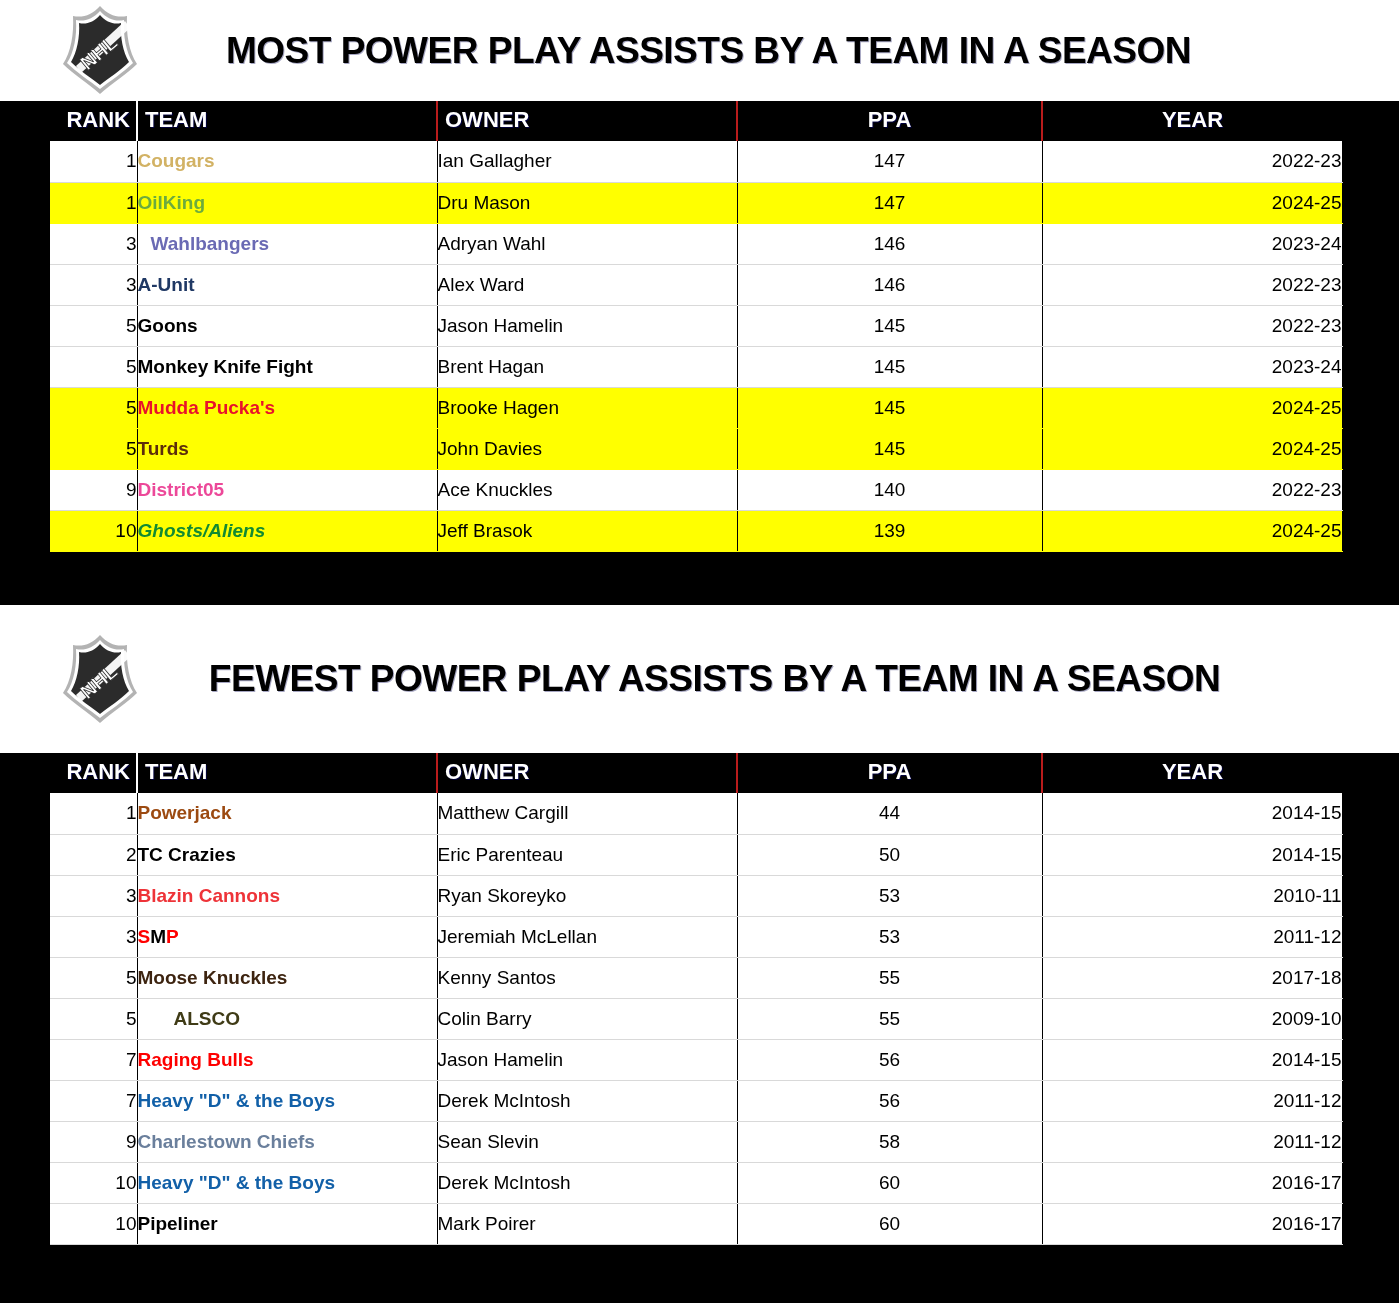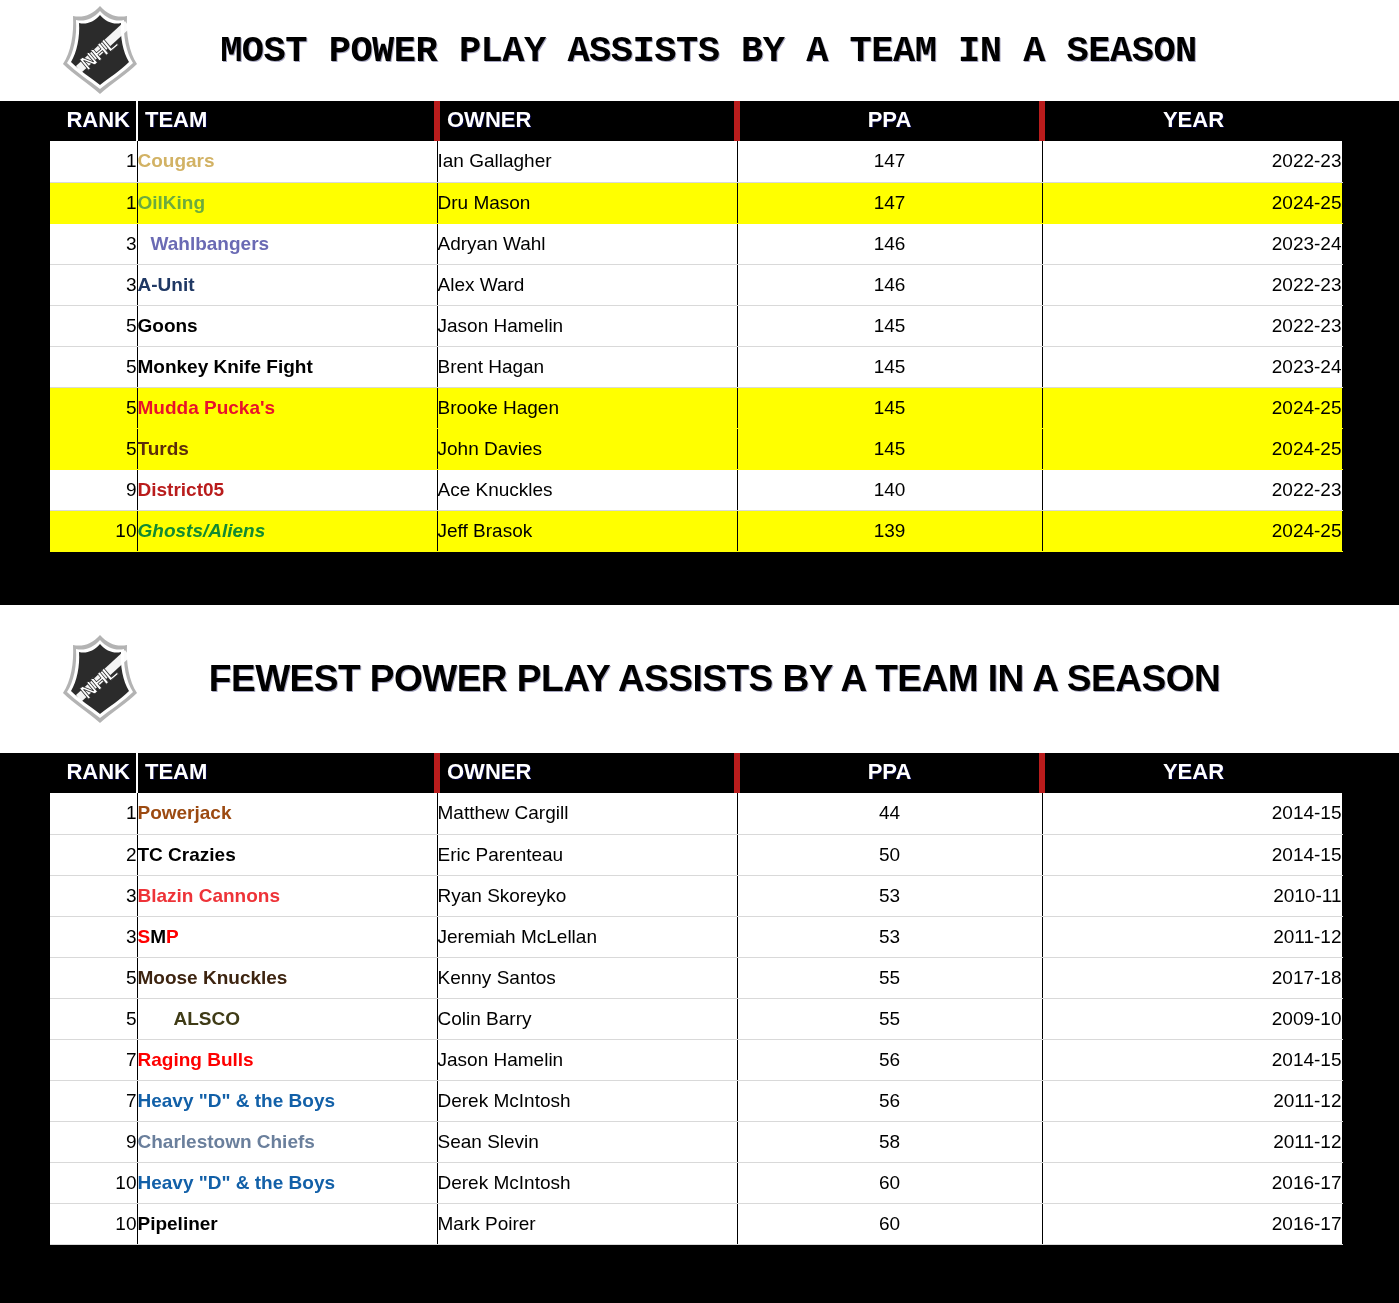--- a/index.html
+++ b/index.html
@@ -41,21 +41,21 @@
     border-collapse:collapse;
     table-layout:fixed;
     background:#000;
   }
   table.stats th{
     background:#000;
     color:#fff;
     font-weight:bold;
     font-size:22px;
     padding:6px 0 8px 0;
-    border-right:6px solid #b91c1c;
+    border-right:2px solid #b91c1c;
     text-shadow:1px 1px 0 rgba(0,0,120,.5);
     font-family:"Liberation Sans", sans-serif;
   }
   table.stats th.rank-h{ text-align:right; padding-right:6px; border-right:2px solid #fff; }
   table.stats th.team-h, table.stats th.owner-h{ text-align:left; padding-left:7px; }
   table.stats th.ppa-h, table.stats th.year-h{ text-align:center; }
   table.stats th.year-h{ border-right:none; }
 
   table.stats td{
     font-size:19px;
@@ -98,21 +98,21 @@
         <svg width="110" height="96" viewBox="0 0 110 96">
           <g>
             <path d="M55 4 C47 13 38 16 28 14 C29 32 26 50 18 62 C28 72 44 82 55 92 C66 82 82 72 92 62 C84 50 81 32 82 14 C72 16 63 13 55 4 Z" fill="#b3b3b3"></path>
             <path d="M55 9 C48 17 39 20 31 18 C32 34 29 50 22 61 C31 70 45 79 55 87 C65 79 79 70 88 61 C81 50 78 34 79 18 C71 20 62 17 55 9 Z" fill="#ffffff"></path>
             <path d="M55 13 C49 20 41 23 34 21 C35 35 32 50 26 60 C34 68 46 76 55 83 C64 76 76 68 84 60 C78 50 75 35 76 21 C69 23 61 20 55 13 Z" fill="#2b2b2b"></path>
             <path d="M80 19 L31 64 L36 71 L85 26 Z" fill="#ffffff" opacity="0.95"></path>
             <text x="55" y="57" font-family="Liberation Sans, sans-serif" font-size="20" font-weight="bold" fill="#ffffff" stroke="#2b2b2b" stroke-width="0.8" text-anchor="middle" transform="rotate(-40 55 52)">NHL</text>
           </g>
         </svg>
       </span>
-      <span class="title-text" style="font-size:37px; margin-left:18px;font-family:Liberation Mono, monospace;">MOST POWER PLAY ASSISTS BY A TEAM IN A SEASON</span>
+      <span class="title-text" style="font-size:37px; margin-left:18px;">MOST POWER PLAY ASSISTS BY A TEAM IN A SEASON</span>
     </div>
 
     <div class="table-wrap">
       <div class="left-gutter"></div>
       <div class="hdr-row-cover"></div>
       <table class="stats" style="width:1342px;">
         <colgroup>
           <col style="width:137px">
             <col style="width:300px">
             <col style="width:300px">
@@ -180,21 +180,21 @@
             </tr>
             <tr class="hl">
               <td class="rank">5</td>
               <td class="team" style="color: rgb(92, 45, 11);">Turds</td>
               <td class="owner">John Davies</td>
               <td class="ppa">145</td>
               <td class="year">2024-25</td>
             </tr>
             <tr>
               <td class="rank">9</td>
-              <td class="team" style="color: #b91c1c;">District05</td>
+              <td class="team" style="color: #ec4899;">District05</td>
               <td class="owner">Ace Knuckles</td>
               <td class="ppa">140</td>
               <td class="year">2022-23</td>
             </tr>
             <tr class="hl">
               <td class="rank">10</td>
               <td class="team" style="color: rgb(18, 138, 50); font-style: italic;">Ghosts/Aliens</td>
               <td class="owner">Jeff Brasok</td>
               <td class="ppa">139</td>
               <td class="year">2024-25</td>

